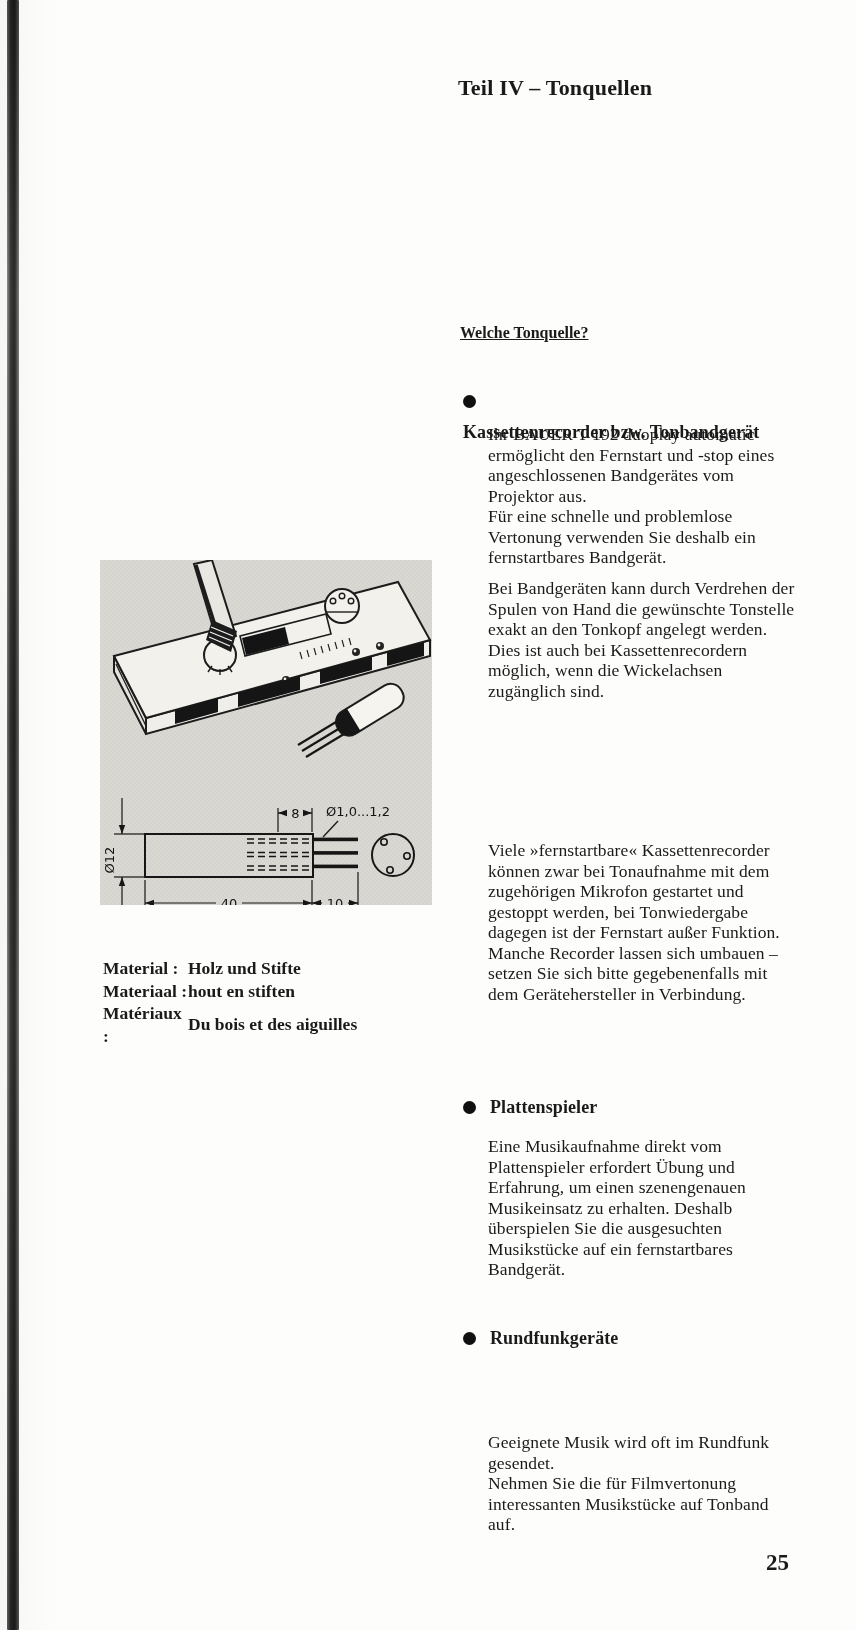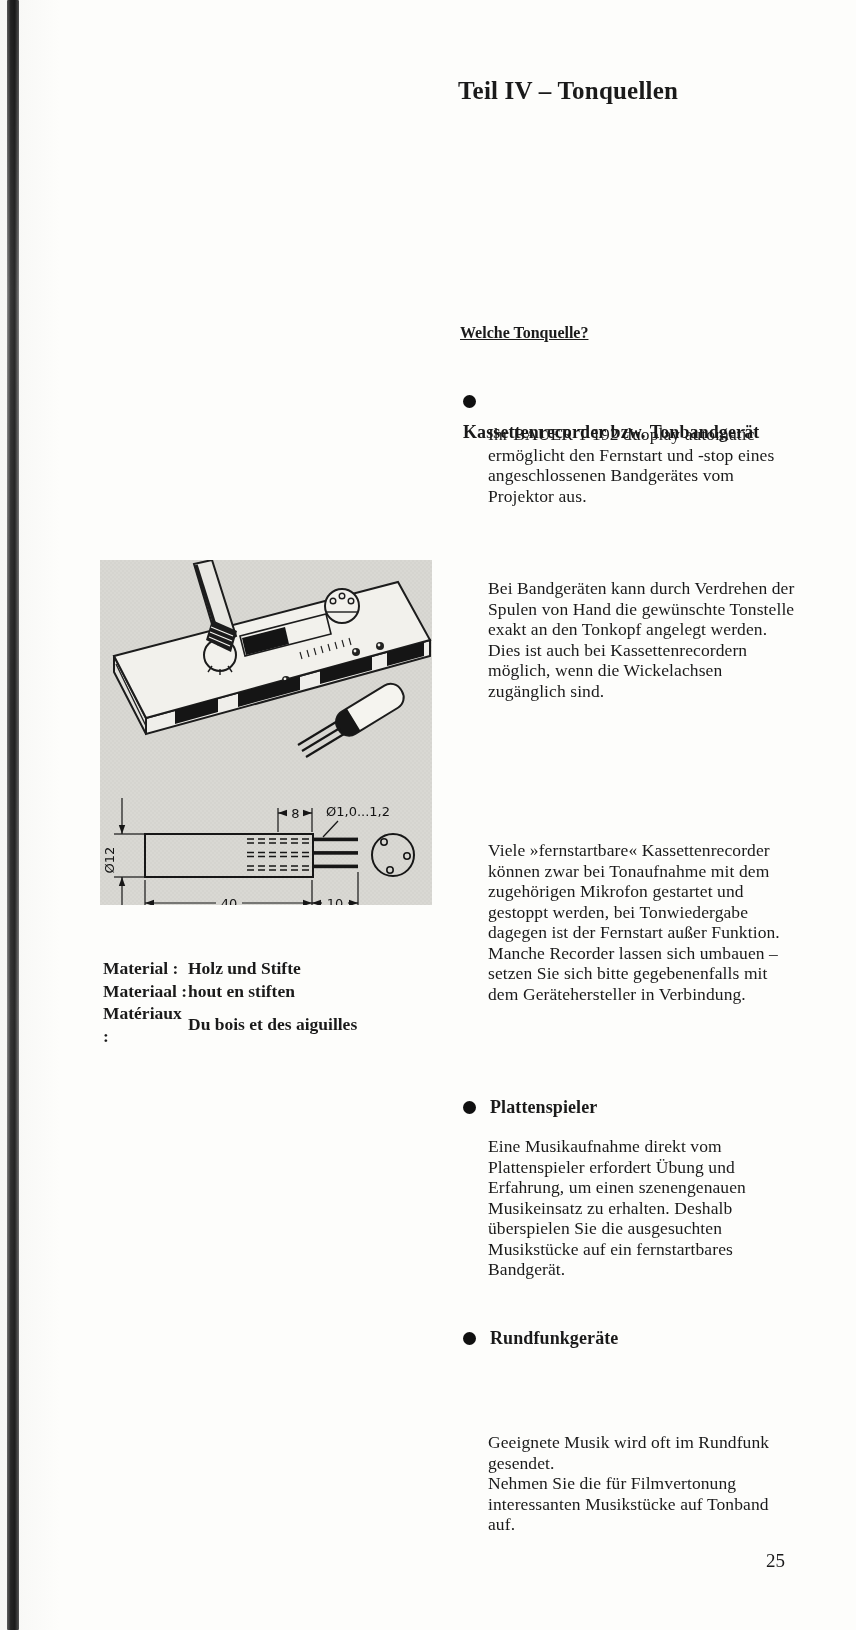--- a/index.html
+++ b/index.html
@@ -17,21 +17,21 @@
   }
   .spine{
     position:absolute;left:7px;top:0;width:12px;height:1630px;
     background:
       linear-gradient(180deg,rgba(0,0,0,.45) 0%,rgba(0,0,0,.05) 18%,rgba(0,0,0,.25) 45%,rgba(0,0,0,.10) 62%,rgba(0,0,0,.40) 100%),
       linear-gradient(90deg,#9a9a9a 0%,#3d3d3d 30%,#2c2c2c 65%,#8a8a8a 100%);
     border-radius:1px;
   }
   .doc-title{
     position:absolute;left:458px;top:60px;
-    font-size:25px;font-weight:bold;letter-spacing:.2px;white-space:nowrap;
+    font-size:22px;font-weight:bold;letter-spacing:.2px;white-space:nowrap;
   }
   .q-heading{
     position:absolute;left:460px;top:311px;
     font-size:16px;font-weight:bold;white-space:nowrap;text-decoration:underline;
   }
   .bullet-head{
     position:absolute;left:463px;
     display:flex;align-items:flex-start;gap:14px;white-space:nowrap;
   }
   .bullet{
@@ -51,40 +51,41 @@
     position:absolute;left:100px;top:560px;width:332px;height:345px;
   }
   .materials{
     position:absolute;left:103px;top:957px;
     font-size:17.5px;font-weight:bold;line-height:22.5px;
   }
   .mat-row{display:flex;align-items:center;}
   .mat-row .lab{flex:0 0 85px;}
   .page-num{
     position:absolute;left:766px;top:1550px;
-    font-size:19px;font-weight:normal;
+    font-size:23px;font-weight:bold;
   }
 </style>
 </head>
 <body>
 
 <div class="page">
   <div class="spine"></div>
 
   <h1 class="doc-title">Teil IV – Tonquellen</h1>
 
   <h2 class="q-heading">Welche Tonquelle?</h2>
 
   <div class="bullet-head" style="top:391px;flex-direction:column;">
     <span class="bullet"></span>
     <span class="hd">Kassettenrecorder bzw. Tonbandgerät</span>
   </div>
 
   <div class="txt" style="top:424px;">
     <p>Ihr BAUER T 192 duoplay automatic ermöglicht den Fernstart und -stop eines angeschlossenen Bandgerätes vom Projektor aus.</p>
+    <p>Für eine schnelle und problemlose Vertonung verwenden Sie deshalb ein fernstartbares Bandgerät.</p>
   </div>
 
   <div class="txt" style="top:578px;">
     <p>Bei Bandgeräten kann durch Verdrehen der Spulen von Hand die gewünschte Tonstelle exakt an den Tonkopf angelegt werden. Dies ist auch bei Kassettenrecordern möglich, wenn die Wickelachsen zugänglich sind.</p>
   </div>
 
   <div class="txt" style="top:840px;">
     <p>Viele »fernstartbare« Kassettenrecorder können zwar bei Tonaufnahme mit dem zugehörigen Mikrofon gestartet und gestoppt werden, bei Tonwiedergabe dagegen ist der Fernstart außer Funktion.</p>
     <p>Manche Recorder lassen sich umbauen – setzen Sie sich bitte gegebenenfalls mit dem Gerätehersteller in Verbindung.</p>
   </div>

